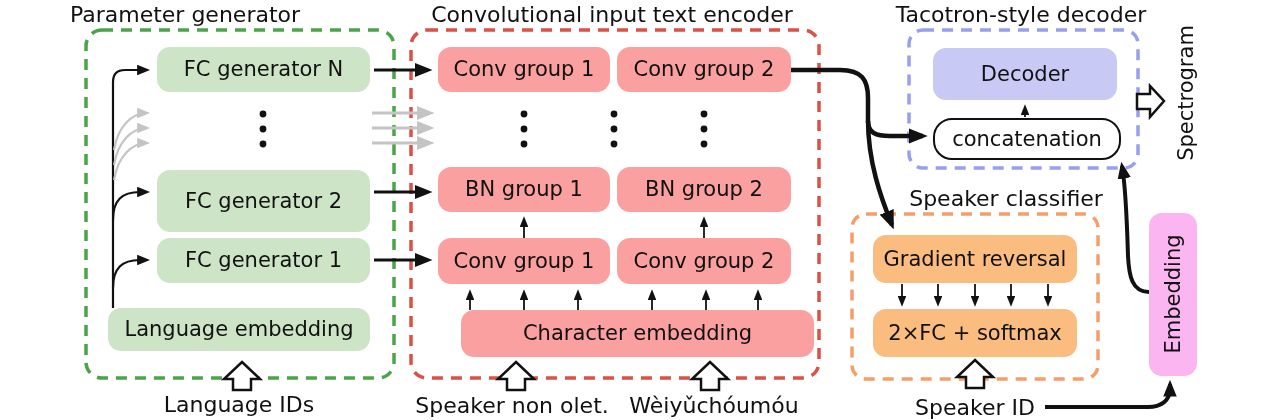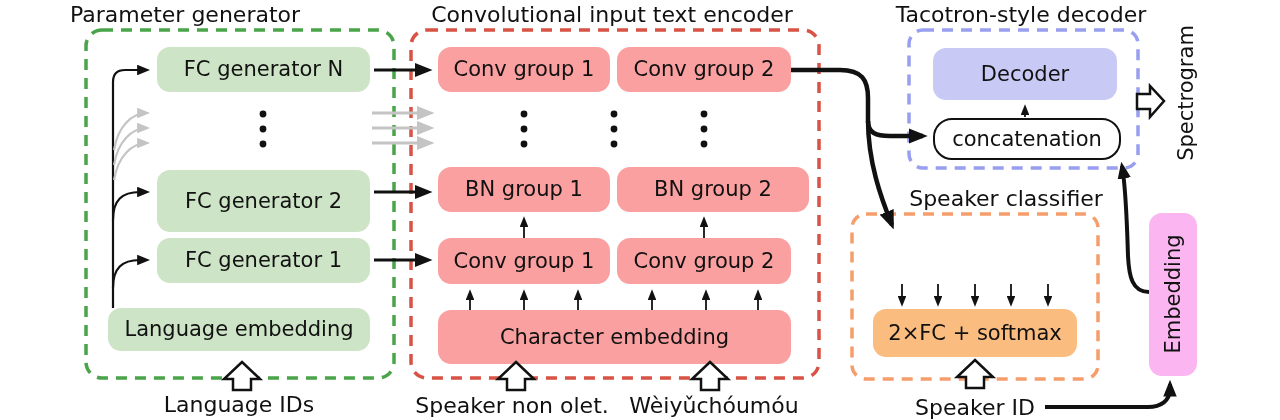--- a/index.html
+++ b/index.html
@@ -39,29 +39,30 @@
   <div class="clabel" style="left:1006px;top:186px">Speaker classifier</div>
 
   <div class="box g" style="left:157px;top:47px;width:213px;height:45px">FC generator N</div>
   <div class="box g" style="left:157px;top:170px;width:213px;height:62px">FC generator 2</div>
   <div class="box g" style="left:157px;top:238px;width:213px;height:45px">FC generator 1</div>
   <div class="box g" style="left:108px;top:308px;width:262px;height:43px">Language embedding</div>
 
   <div class="box p" style="left:438px;top:47px;width:172px;height:45px">Conv group 1</div>
   <div class="box p" style="left:617px;top:47px;width:174px;height:45px">Conv group 2</div>
   <div class="box p" style="left:438px;top:167px;width:172px;height:45px">BN group 1</div>
-  <div class="box p" style="left:617px;top:167px;width:192px;height:45px">BN group 2</div>
+  <div class="box p" style="left:617px;top:167px;width:174px;height:45px">BN group 2</div>
   <div class="box p" style="left:438px;top:238px;width:172px;height:46px">Conv group 1</div>
   <div class="box p" style="left:617px;top:238px;width:174px;height:46px">Conv group 2</div>
-  <div class="box p" style="left:438px;top:310px;width:353px;height:54px">Character embedding</div>
+  <div class="box p" style="left:461px;top:310px;width:353px;height:47px">Character embedding</div>
 
   <div class="box pill" style="left:933px;top:118px;width:184px;height:38px">concatenation</div>
   <div class="box pu" style="left:933px;top:48px;width:184px;height:52px">Decoder</div>
   <div class="vtext" style="left:1186px;top:93px">Spectrogram</div>
 
+  <div class="box o" style="left:873px;top:235px;width:204px;height:48px">Gradient reversal</div>
   <div class="box o" style="left:873px;top:309px;width:204px;height:48px">2×FC + softmax</div>
 
   <div class="box m" style="left:1149px;top:213px;width:48px;height:163px"></div>
   <div class="vtext" style="left:1173px;top:294px">Embedding</div>
 
   <div class="clabel" style="left:239px;top:392px">Language IDs</div>
   <div class="clabel" style="left:512px;top:393px">Speaker non olet.</div>
   <div class="clabel" style="left:714px;top:393px">Wèiyǔchóumóu</div>
   <div class="clabel" style="left:975px;top:395px">Speaker ID</div>
 

